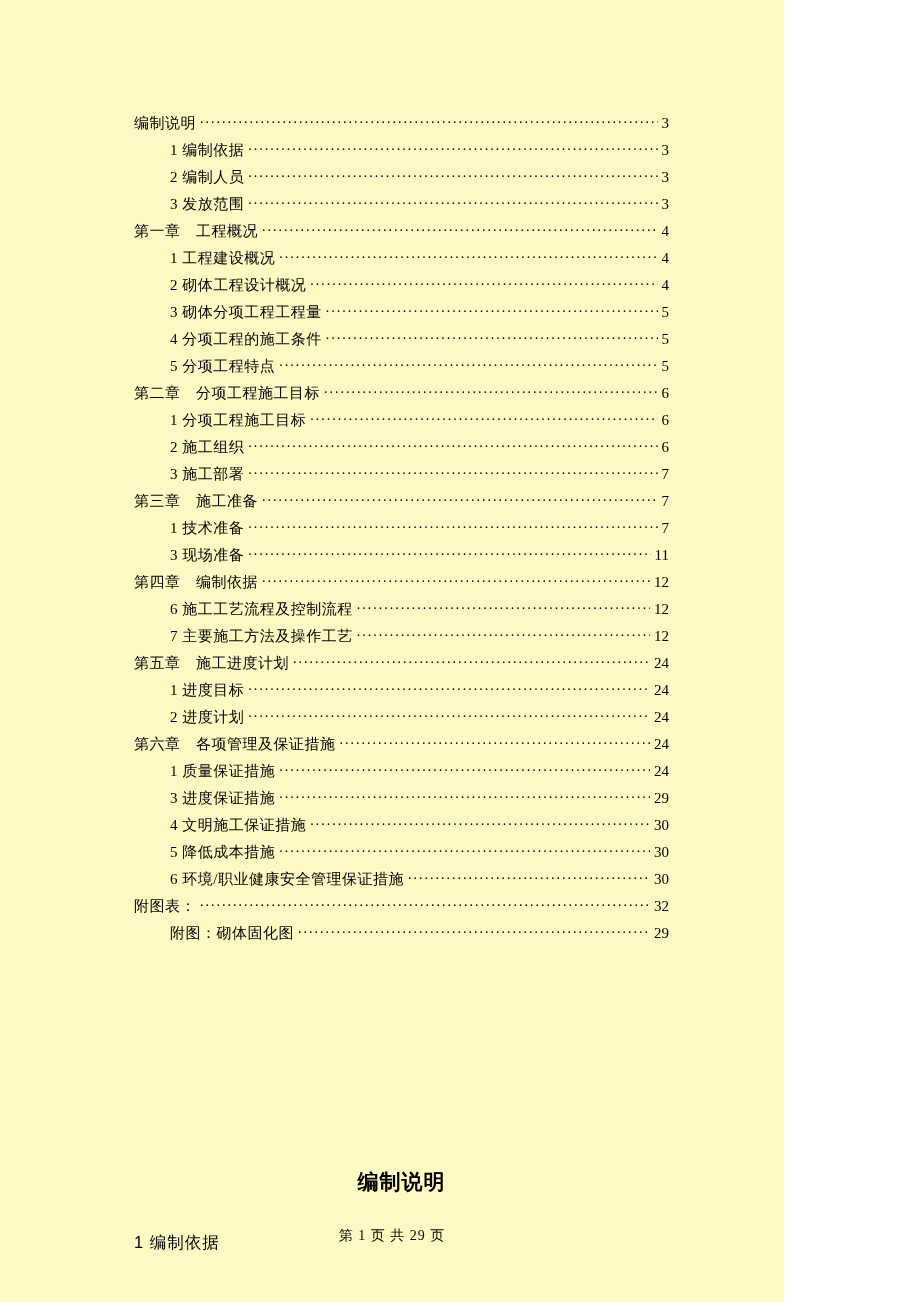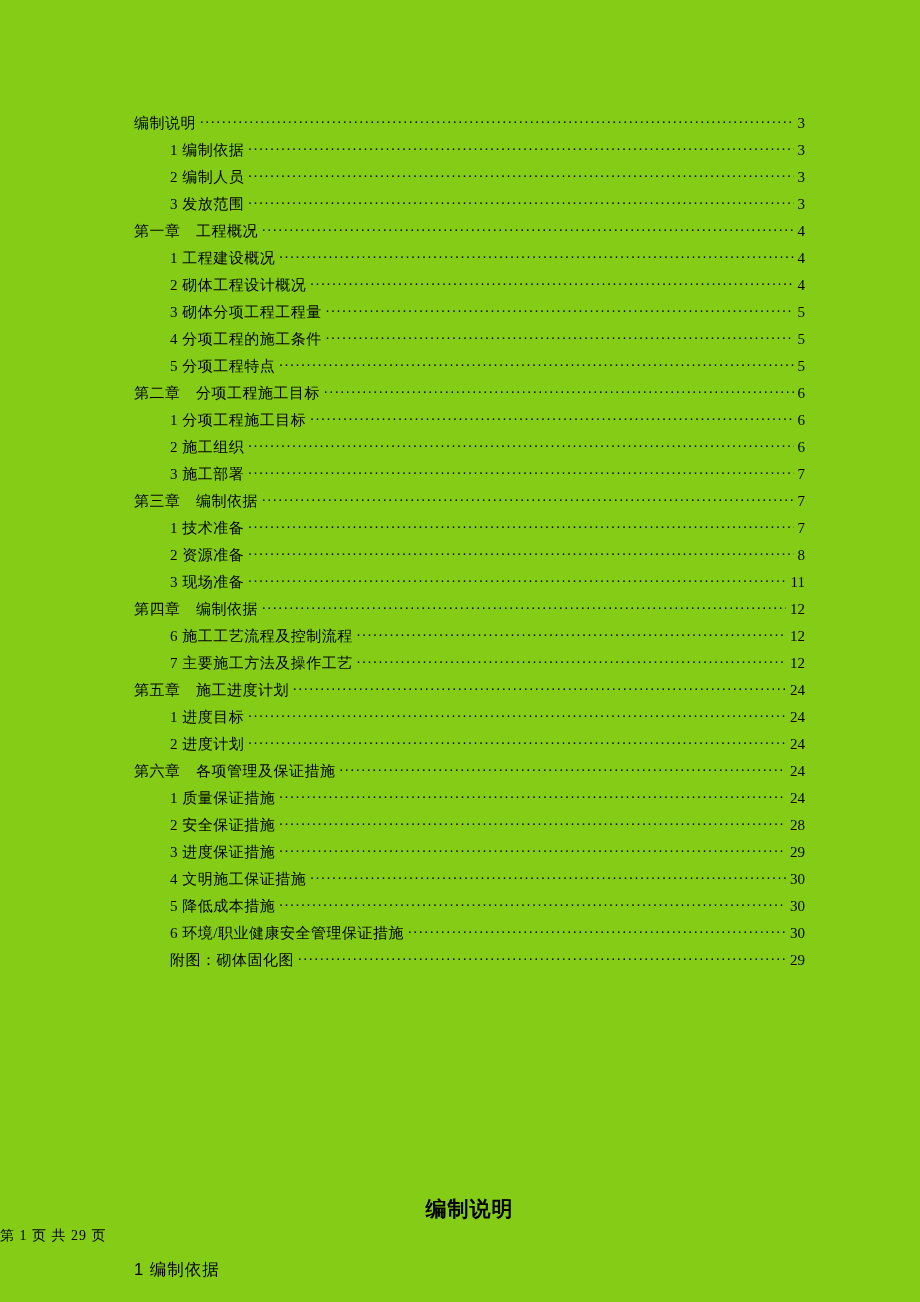--- a/index.html
+++ b/index.html
@@ -2,24 +2,24 @@
 <html><head>
 <meta charset="utf-8">
 <style>
   body {
     margin: 0;
     background: #ffffff;
     font-family: "SimSun", "宋体", serif;
     color: #000000;
   }
   .page {
-    width: 920px;
+    width: 784px;
     height: 1302px;
     position: relative;
-    background: #84cc16;
+    background: #fef9c3;
     box-sizing: border-box;
     padding: 113px 115px 50px 134px;
   }
   .toc {
     font-size: 15px;
     line-height: 1;
   }
   .toc-row {
     display: flex;
     align-items: baseline;
@@ -67,21 +67,21 @@
     font-family: "SimHei", "黑体", sans-serif;
     font-size: 16.5px;
     margin-top: 36px;
     letter-spacing: 1px;
   }
   .footer {
     position: absolute;
     bottom: 57px;
     left: 0;
     width: 100%;
-    text-align: left;
+    text-align: center;
     font-size: 14px;
     letter-spacing: 1px;
   }
 </style>
 </head>
 <body>
 
 <div class="page">
 
   <div class="toc" id="toc-container">
@@ -149,35 +149,30 @@
         <span class="toc-title">2 施工组织</span>
         <span class="toc-leader"></span>
         <span class="toc-page">6</span>
       </div>
       <div class="toc-row level-1">
         <span class="toc-title">3 施工部署</span>
         <span class="toc-leader"></span>
         <span class="toc-page">7</span>
       </div>
       <div class="toc-row level-0">
-        <span class="toc-title">第三章　编制依据</span>
+        <span class="toc-title">第三章　施工准备</span>
         <span class="toc-leader"></span>
         <span class="toc-page">7</span>
       </div>
       <div class="toc-row level-1">
         <span class="toc-title">1 技术准备</span>
         <span class="toc-leader"></span>
         <span class="toc-page">7</span>
       </div>
       <div class="toc-row level-1">
-        <span class="toc-title">2 资源准备</span>
-        <span class="toc-leader"></span>
-        <span class="toc-page">8</span>
-      </div>
-      <div class="toc-row level-1">
         <span class="toc-title">3 现场准备</span>
         <span class="toc-leader"></span>
         <span class="toc-page">11</span>
       </div>
       <div class="toc-row level-0">
         <span class="toc-title">第四章　编制依据</span>
         <span class="toc-leader"></span>
         <span class="toc-page">12</span>
       </div>
       <div class="toc-row level-1">
@@ -209,43 +204,43 @@
         <span class="toc-title">第六章　各项管理及保证措施</span>
         <span class="toc-leader"></span>
         <span class="toc-page">24</span>
       </div>
       <div class="toc-row level-1">
         <span class="toc-title">1 质量保证措施</span>
         <span class="toc-leader"></span>
         <span class="toc-page">24</span>
       </div>
       <div class="toc-row level-1">
-        <span class="toc-title">2 安全保证措施</span>
-        <span class="toc-leader"></span>
-        <span class="toc-page">28</span>
-      </div>
-      <div class="toc-row level-1">
         <span class="toc-title">3 进度保证措施</span>
         <span class="toc-leader"></span>
         <span class="toc-page">29</span>
       </div>
       <div class="toc-row level-1">
         <span class="toc-title">4 文明施工保证措施</span>
         <span class="toc-leader"></span>
         <span class="toc-page">30</span>
       </div>
       <div class="toc-row level-1">
         <span class="toc-title">5 降低成本措施</span>
         <span class="toc-leader"></span>
         <span class="toc-page">30</span>
       </div>
       <div class="toc-row level-1">
         <span class="toc-title">6 环境/职业健康安全管理保证措施</span>
         <span class="toc-leader"></span>
         <span class="toc-page">30</span>
+      </div>
+      <div class="toc-row level-0">
+        <span class="toc-title">附图表：</span>
+        <span class="toc-leader"></span>
+        <span class="toc-page">32</span>
       </div>
       <div class="toc-row level-1">
         <span class="toc-title">附图：砌体固化图</span>
         <span class="toc-leader"></span>
         <span class="toc-page">29</span>
       </div>
     </div>
 
   <div class="section-heading">编制说明</div>
   <div class="sub-heading">1 编制依据</div>

